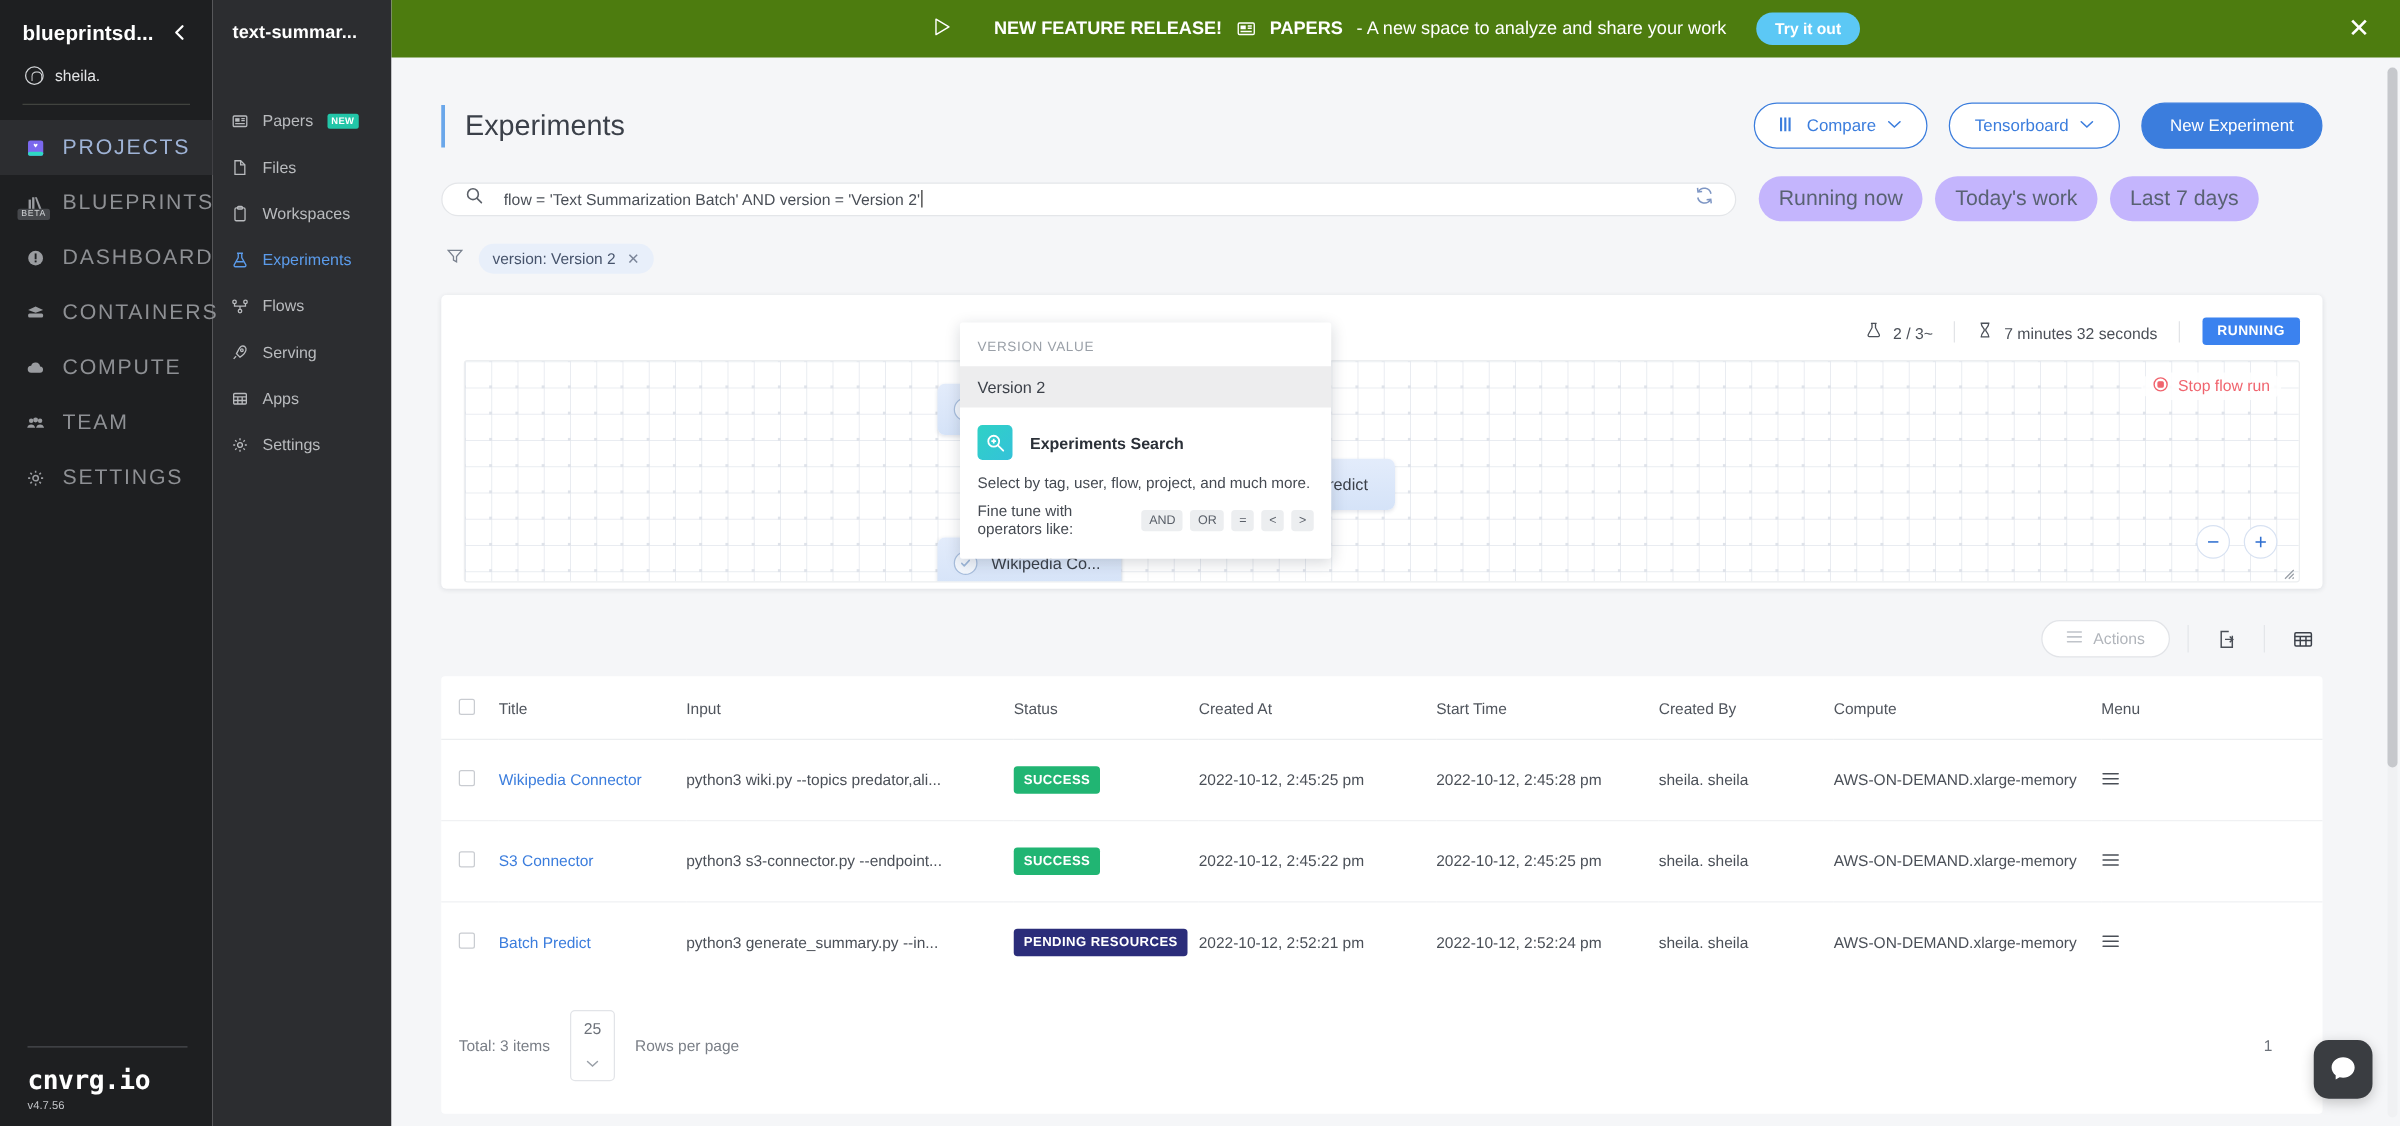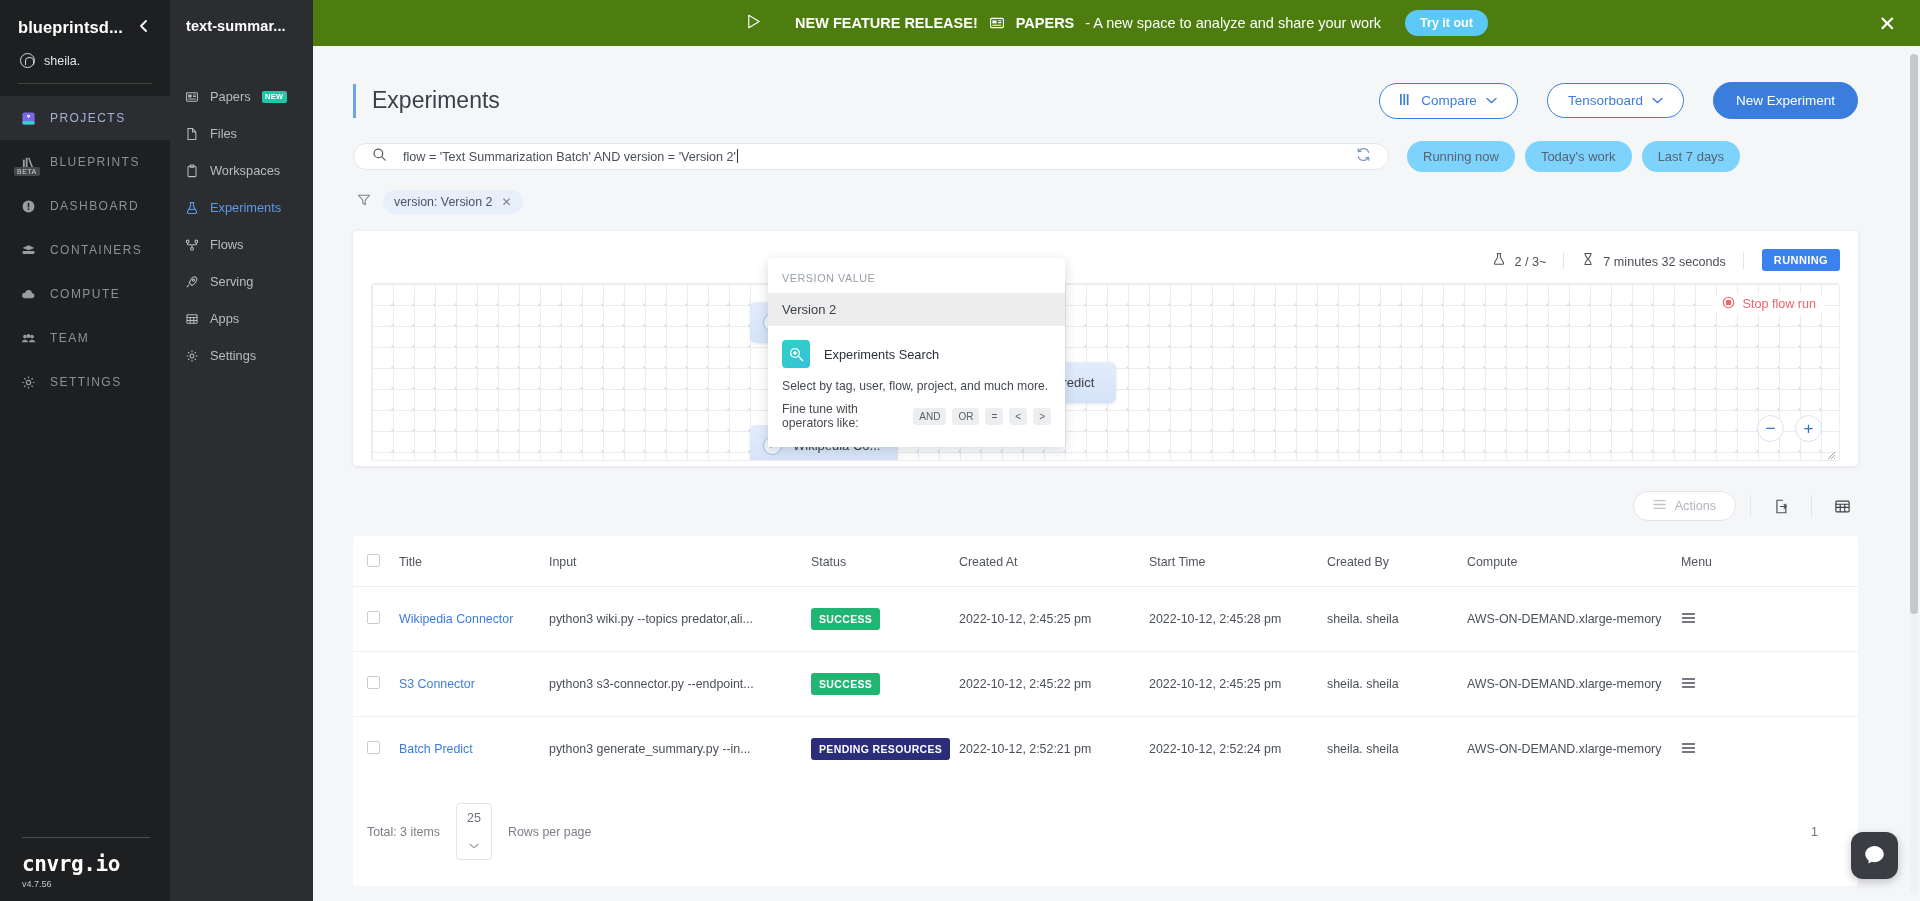--- a/index.html
+++ b/index.html
@@ -26,21 +26,21 @@
      position: relative; display:inline-block; }
   .user-icon::after { content:""; position:absolute; left:3.5px; top:3px; width:7px; height:7px;
      border: 1.3px solid #d4d6d9; border-radius: 50% 50% 0 0; border-bottom: none; }
   .user-name { color: #e3e4e6; font-size: 12.5px; }
   .nav-divider { height: 1px; background: #41433f; margin: 15px 18px 0 18px; }
 
   .nav-list { margin-top: 12px; }
   .nav-item { display: flex; align-items: center; gap: 13px; padding: 12px 0 12px 20px;
      cursor: pointer; position: relative; height: 44px; }
   .nav-item.active { background: #2c2d30; }
-  .nav-label { font-size: 12px; letter-spacing: 1.45px; color: #8e9094; text-transform: uppercase; }
+  .nav-label { font-size: 17px; letter-spacing: 1.45px; color: #8e9094; text-transform: uppercase; }
   .nav-item.active .nav-label { color: #9fb3d6; }
   .nav-ic { width: 17px; height: 17px; flex: 0 0 17px; display: flex; align-items: center; justify-content: center; }
   .nav-ic svg { display:block; }
   .beta-tag { position: absolute; left: 14px; top: 27px; background: #46484c; color: #cfd1d4;
      font-size: 7px; letter-spacing: .5px; padding: 1px 3px; border-radius: 2px; }
 
   .brand-block { margin-top: auto; padding: 0 18px 12px 22px; }
   .brand-divider { height: 1px; background: #4a4c50; margin-bottom: 14px; width: 128px; }
   .brand-name { color: #fff; font-size: 21px; font-family: "DejaVu Sans Mono", monospace; font-weight: 700; letter-spacing: -.4px;}
   .brand-ver { color: #c2c4c8; font-size: 9px; margin-top: 3px; }
@@ -84,21 +84,21 @@
     background: #f0f1f3; border-radius: 4px;
   }
   .scrollbar .thumb { position:absolute; top: 0; left:0; width: 8px; height: 560px;
      background: #c6c8cc; border-radius: 4px; }
 
   .page { padding: 36px 62px 0 40px; position: relative; }
 
   .page-head { display: flex; align-items: center; justify-content: space-between; }
   .title-wrap { display: flex; align-items: center; gap: 14px; border-left: 3px solid #6aa7ea; padding-left: 16px; height: 34px;}
   .page-title { font-size: 23px; color: #3b4049; font-weight: 400; }
-  .head-actions { display: flex; align-items: center; gap: 29px; }
+  .head-actions { display: flex; gap: 17px; }
   .pill-btn {
     border: 1px solid #3b7ddd; color: #3b7ddd; background: #fff; border-radius: 22px;
     padding: 9px 20px; font-size: 13.5px; display: flex; align-items: center; gap: 9px; cursor: pointer;
   }
   .primary-btn {
     background: #3b7ddd; color: #fff; border: 1px solid #3b7ddd; border-radius: 22px;
     padding: 10px 22px; font-size: 13.5px; cursor: pointer;
   }
   .caret { font-size: 10px; }
 
@@ -106,21 +106,21 @@
   .search-row { margin-top: 22px; display: flex; align-items: center; gap: 18px; position: relative; }
   .search-box {
     flex: 0 0 1036px; height: 27px; background: #fff; border: 1px solid #e4e6e9; border-radius: 20px;
     display: flex; align-items: center; padding: 0 16px 0 18px; gap: 16px;
   }
   .search-val { font-size: 12.6px; color: #4a4f57; flex: 1; }
   .caret-bar { display:inline-block; width:1px; height:14px; background:#333; vertical-align:-2px; margin-left:1px;}
   .refresh-ic { cursor: pointer; }
   .quick-filters { display: flex; align-items: center; gap: 10px; }
   .qf {
-    background: #7dd3fc; color: #596273; border-radius: 18px; font-size: 13px;
+    background: #c4b5fd; color: #596273; border-radius: 18px; font-size: 17px;
     padding: 8px 16px; cursor: pointer;
   }
 
   
   .chips-row { margin-top: 17px; display: flex; align-items: center; gap: 12px; height: 26px; }
   .filter-ic { margin-left: 4px; }
   .chip {
     background: #e8effa; color: #46536b; border-radius: 14px; font-size: 12.4px;
     padding: 5px 11px; display: flex; align-items: center; gap: 9px;
   }
@@ -131,21 +131,21 @@
     position: absolute; left: 455px; top: 212px; width: 297px;
     background: #fff; box-shadow: 0 3px 12px rgba(20,30,50,.17); z-index: 50;
     border-radius: 2px;
   }
   .dd-label { font-size: 10.8px; color: #9aa0a8; letter-spacing: .55px; padding: 14px 14px 9px 14px; }
   .dd-option { font-size: 13px; color: #3c4149; padding: 9px 14px; background: #ededee; cursor: pointer; }
   .dd-help { padding: 14px 14px 17px 14px; }
   .dd-help-head { display: flex; align-items: center; gap: 14px; }
   .dd-logo { width: 28px; height: 28px; border-radius: 4px;
      background: linear-gradient(135deg,#2fd1c6,#34c2d9); display:flex; align-items:center; justify-content:center; }
-  .dd-title { font-size: 12.8px; color: #2b3038; font-weight: 400; }
+  .dd-title { font-size: 12.8px; color: #2b3038; font-weight: 700; }
   .dd-line { font-size: 12.2px; color: #454a52; margin-top: 11px; }
   .dd-ops { display: flex; align-items: center; gap: 6px; margin-top: 9px; font-size: 12.2px; color:#454a52;}
   .op { background: #eceef0; color: #5a6069; font-size: 10px; border-radius: 3px; padding: 3px 6px; }
 
   
   .flow-card {
     margin-top: 16px; background: #fff; border-radius: 4px; box-shadow: 0 1px 4px rgba(30,40,60,.1);
     padding: 16px 18px 18px 18px; position: relative; height: 235px;
   }
   .flow-card-head { display: flex; align-items: center; justify-content: flex-end; gap: 0; height: 26px; }

